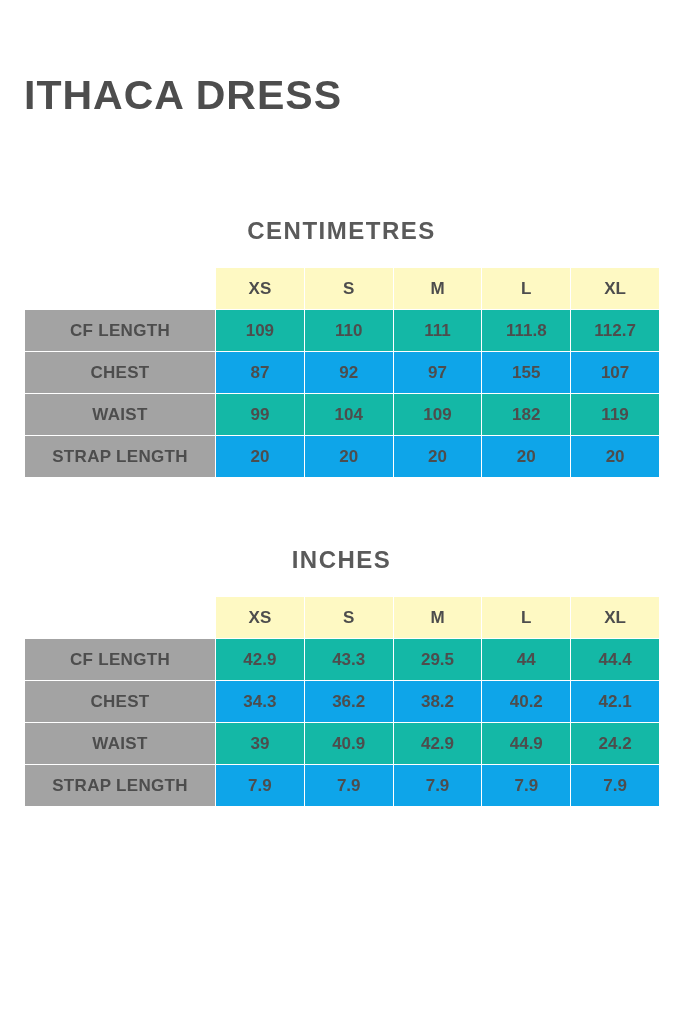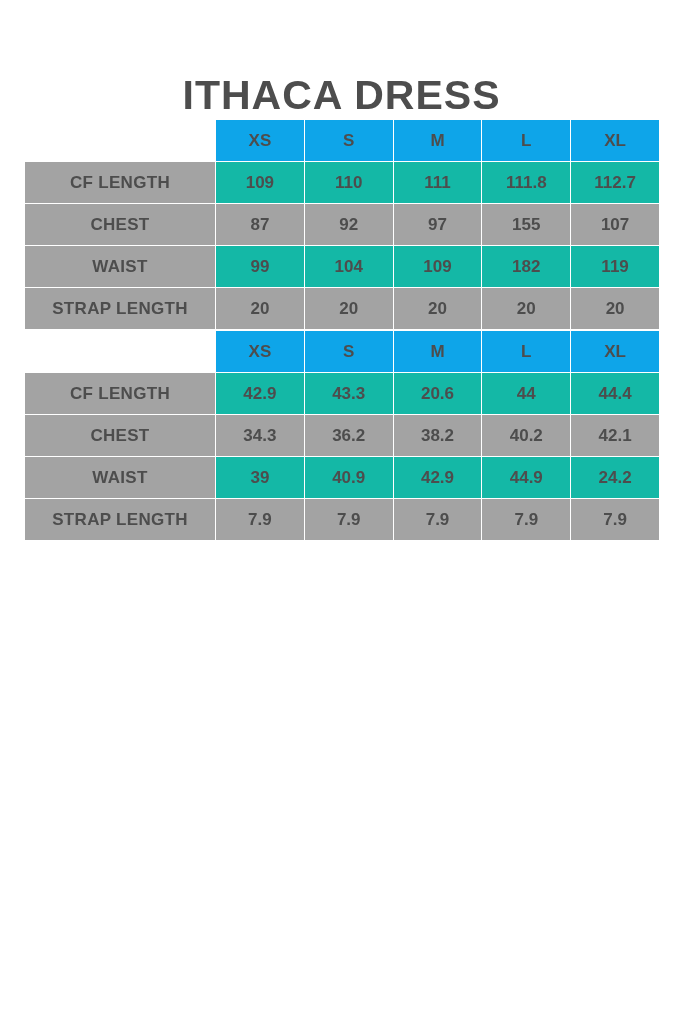--- a/index.html
+++ b/index.html
@@ -15,21 +15,20 @@
     overflow: hidden;
   }
   .page {
     width: 683px;
     height: 1024px;
     position: relative;
     box-sizing: border-box;
     padding: 0 24px;
   }
   .title {
-    text-align: center;
     font-size: 41px;
     font-weight: bold;
     letter-spacing: 1px;
     color: #4d4d4d;
     margin-top: 72px;
     margin-bottom: 0;
   }
   .section {
     margin-top: 0;
   }
@@ -65,41 +64,42 @@
     padding: 0;
   }
   
   col.label-col { width: 191px; }
   col.size-col  { width: 88.8px; }
 
   .corner-cell {
     background: #ffffff;
   }
   .head-cell {
-    background: #0ea5e9;
+    background: #fef9c3;
     font-size: 18px;
   }
   .row-label {
     background: #d4d4d4;
     font-size: 17px;
     letter-spacing: 0.3px;
   }
   tr.shade-light td.value-cell { background: #14b8a6; }
-  tr.shade-dark  td.value-cell { background: #a3a3a3; }
+  tr.shade-dark  td.value-cell { background: #0ea5e9; }
   tr.shade-light td.row-label,
   tr.shade-dark  td.row-label { background: #a3a3a3; }
 </style>
 </head>
 <body>
 
 <div class="page">
 
   <h1 class="title">ITHACA DRESS</h1>
 
   <div class="section" id="cm-section">
+    <div class="section-title">CENTIMETRES</div>
     <table class="size-table">
       <colgroup>
         <col class="label-col">
         <col class="size-col">
           <col class="size-col">
           <col class="size-col">
           <col class="size-col">
           <col class="size-col">
       </colgroup>
       <tbody>
@@ -141,20 +141,21 @@
           <td class="value-cell">20</td>
           <td class="value-cell">20</td>
           <td class="value-cell">20</td>
           <td class="value-cell">20</td>
         </tr>
       </tbody>
     </table>
   </div>
 
   <div class="section" id="in-section">
+    <div class="section-title">INCHES</div>
     <table class="size-table">
       <colgroup>
         <col class="label-col">
         <col class="size-col">
           <col class="size-col">
           <col class="size-col">
           <col class="size-col">
           <col class="size-col">
       </colgroup>
       <tbody>
@@ -163,21 +164,21 @@
           <td class="head-cell">XS</td>
           <td class="head-cell">S</td>
           <td class="head-cell">M</td>
           <td class="head-cell">L</td>
           <td class="head-cell">XL</td>
         </tr>
         <tr class="shade-light">
           <td class="row-label">CF LENGTH</td>
           <td class="value-cell">42.9</td>
           <td class="value-cell">43.3</td>
-          <td class="value-cell">20.6</td>
+          <td class="value-cell">29.5</td>
           <td class="value-cell">44</td>
           <td class="value-cell">44.4</td>
         </tr>
         <tr class="shade-dark">
           <td class="row-label">CHEST</td>
           <td class="value-cell">34.3</td>
           <td class="value-cell">36.2</td>
           <td class="value-cell">38.2</td>
           <td class="value-cell">40.2</td>
           <td class="value-cell">42.1</td>

